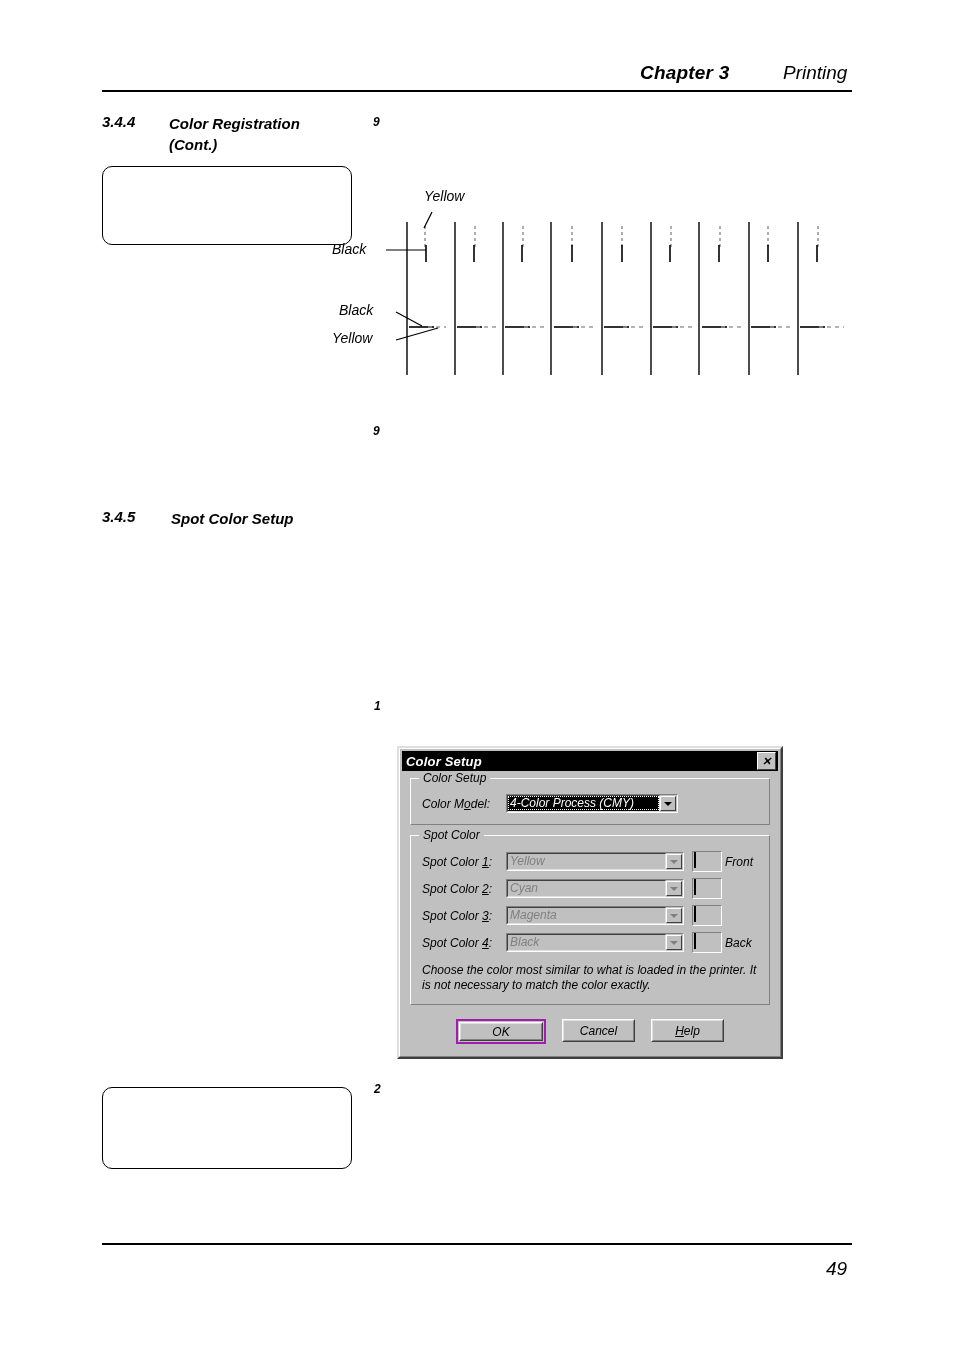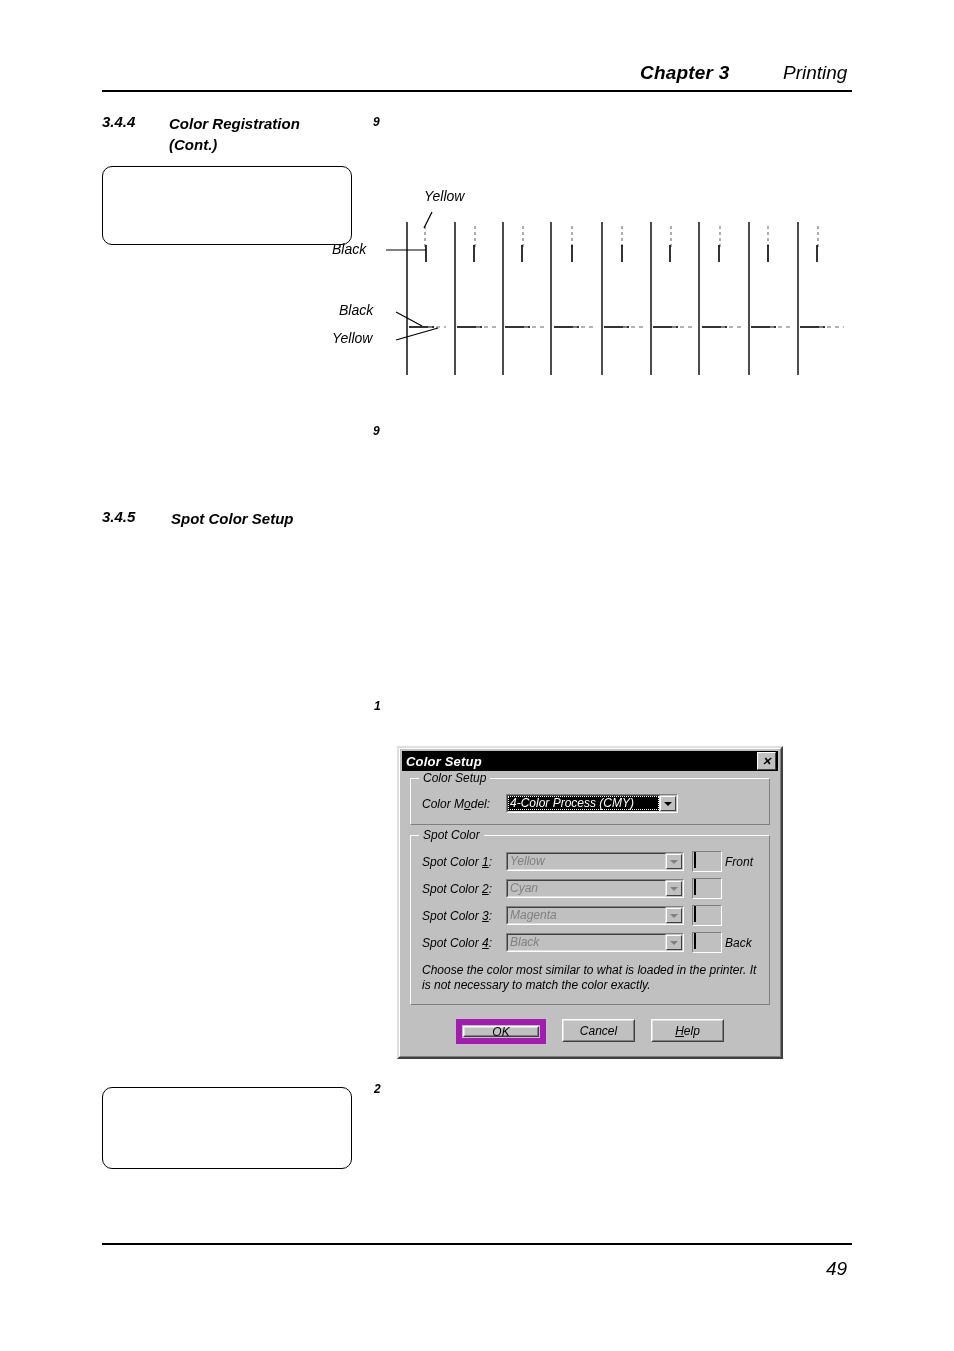--- a/index.html
+++ b/index.html
@@ -323,21 +323,21 @@
   .btn-inner {
     width: 100%; height: 100%;
     display: flex; align-items: center; justify-content: center;
     border-top: 1px solid #dfdfdf;
     border-left: 1px solid #dfdfdf;
     border-right: 1px solid #808080;
     border-bottom: 1px solid #808080;
     box-sizing: border-box;
   }
   .btn.default {
-    border: 6px solid #a21caf;
+    border: 2px solid #a21caf;
     padding: 1px;
     width: 90px;
     height: 25px;
   }
   .btn.default > .btn-def-inner {
     width: 100%; height: 100%;
     border-top: 1px solid #ffffff;
     border-left: 1px solid #ffffff;
     border-right: 1px solid #3f3f3f;
     border-bottom: 1px solid #3f3f3f;

